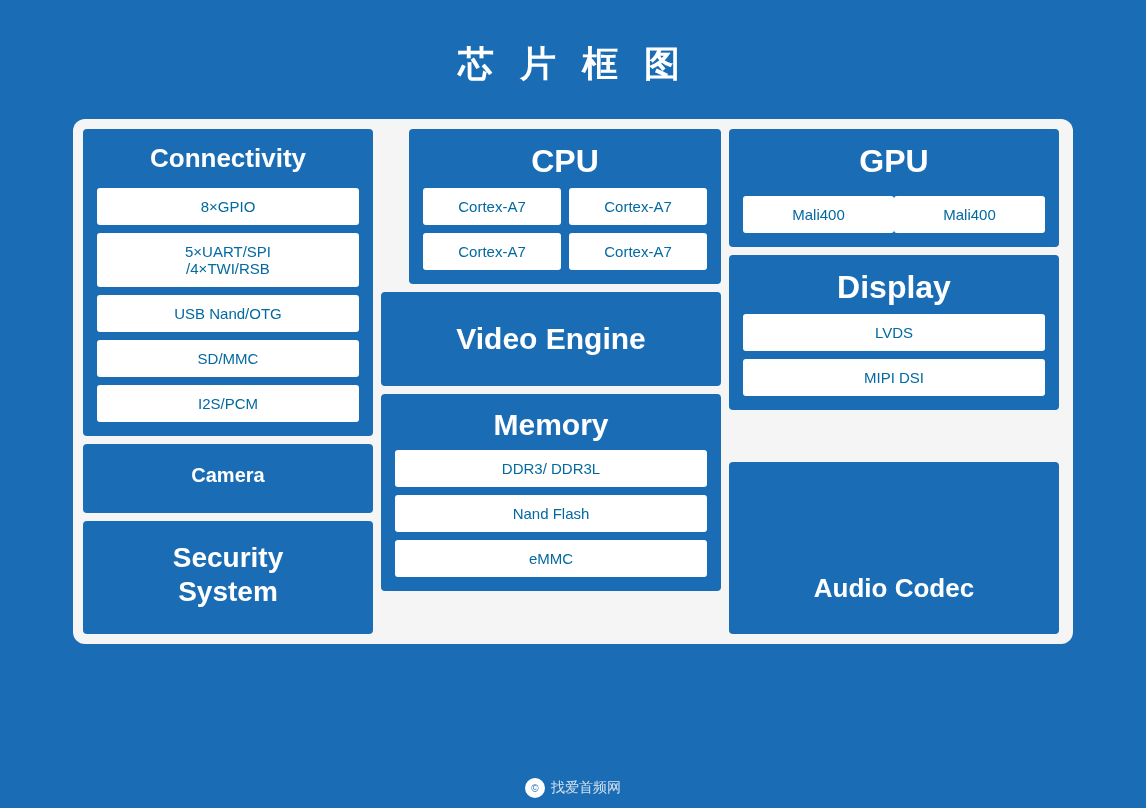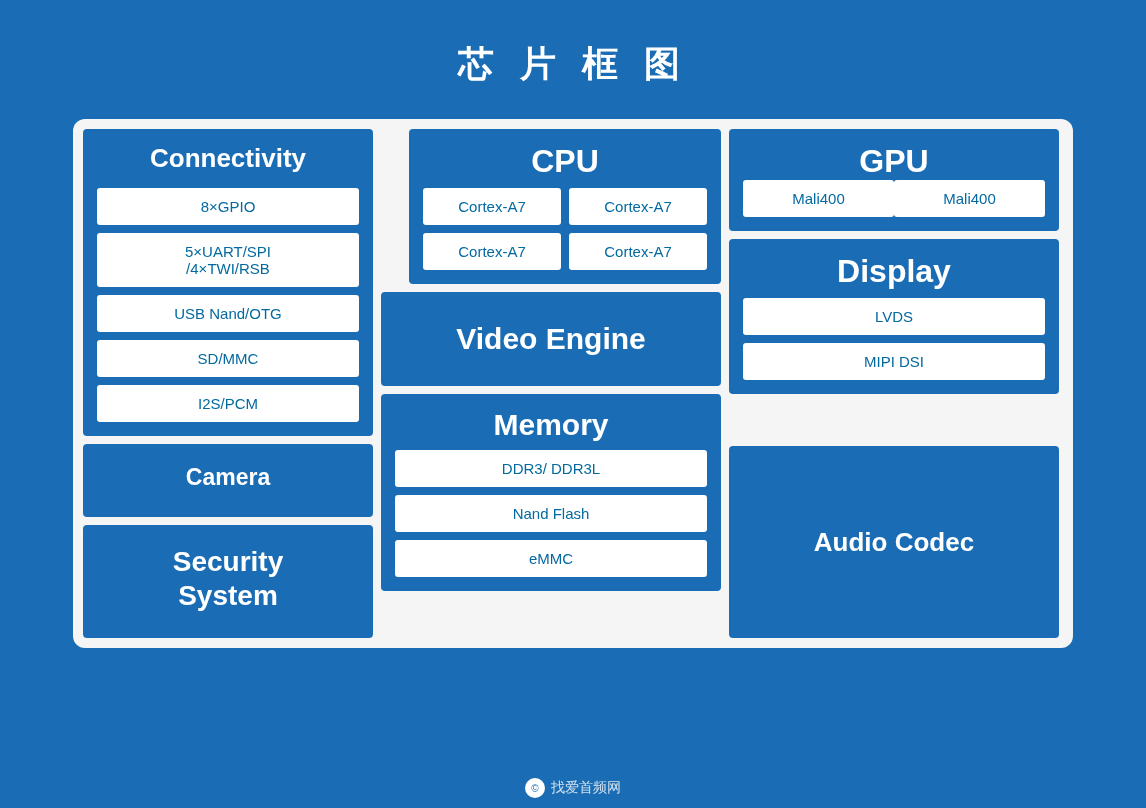--- a/index.html
+++ b/index.html
@@ -136,38 +136,38 @@
 
     .gpu-block {
       background: #1a6db5;
       border-radius: 4px;
       padding: 14px;
     }
 
     .gpu-grid {
       display: grid;
       grid-template-columns: 1fr 1fr;
-      margin-top: 0;
+      margin-top: 16px;
     }
 
     .display-block {
       background: #1a6db5;
       border-radius: 4px;
       padding: 14px;
       display: flex;
       flex-direction: column;
       gap: 8px;
     }
 
     .audio-block {
       background: #1a6db5;
       border-radius: 4px;
       padding: 30px 14px;
       display: flex;
-      align-items: center;
+      align-items: flex-end;
       justify-content: center;
       flex: 1;
       margin-top: 44px;
     }
 
     .block-title-large {
       color: white;
       font-size: 32px;
       font-weight: bold;
       text-align: center;
@@ -209,21 +209,21 @@
     <div class="connectivity-block">
       <div class="block-title">Connectivity</div>
       <div class="white-box">8×GPIO</div>
       <div class="white-box">5×UART/SPI<br>/4×TWI/RSB</div>
       <div class="white-box">USB Nand/OTG</div>
       <div class="white-box">SD/MMC</div>
       <div class="white-box">I2S/PCM</div>
     </div>
 
     <div class="camera-block">
-      <div class="block-title" style="font-size:23px;">Camera</div>
+      <div class="block-title" style="font-size:20px;">Camera</div>
     </div>
 
     <div class="security-block">
       <div class="block-title" style="font-size:28px; line-height:1.2;">Security<br>System</div>
     </div>
 
   </div>
 
   <div class="middle-col">
 

